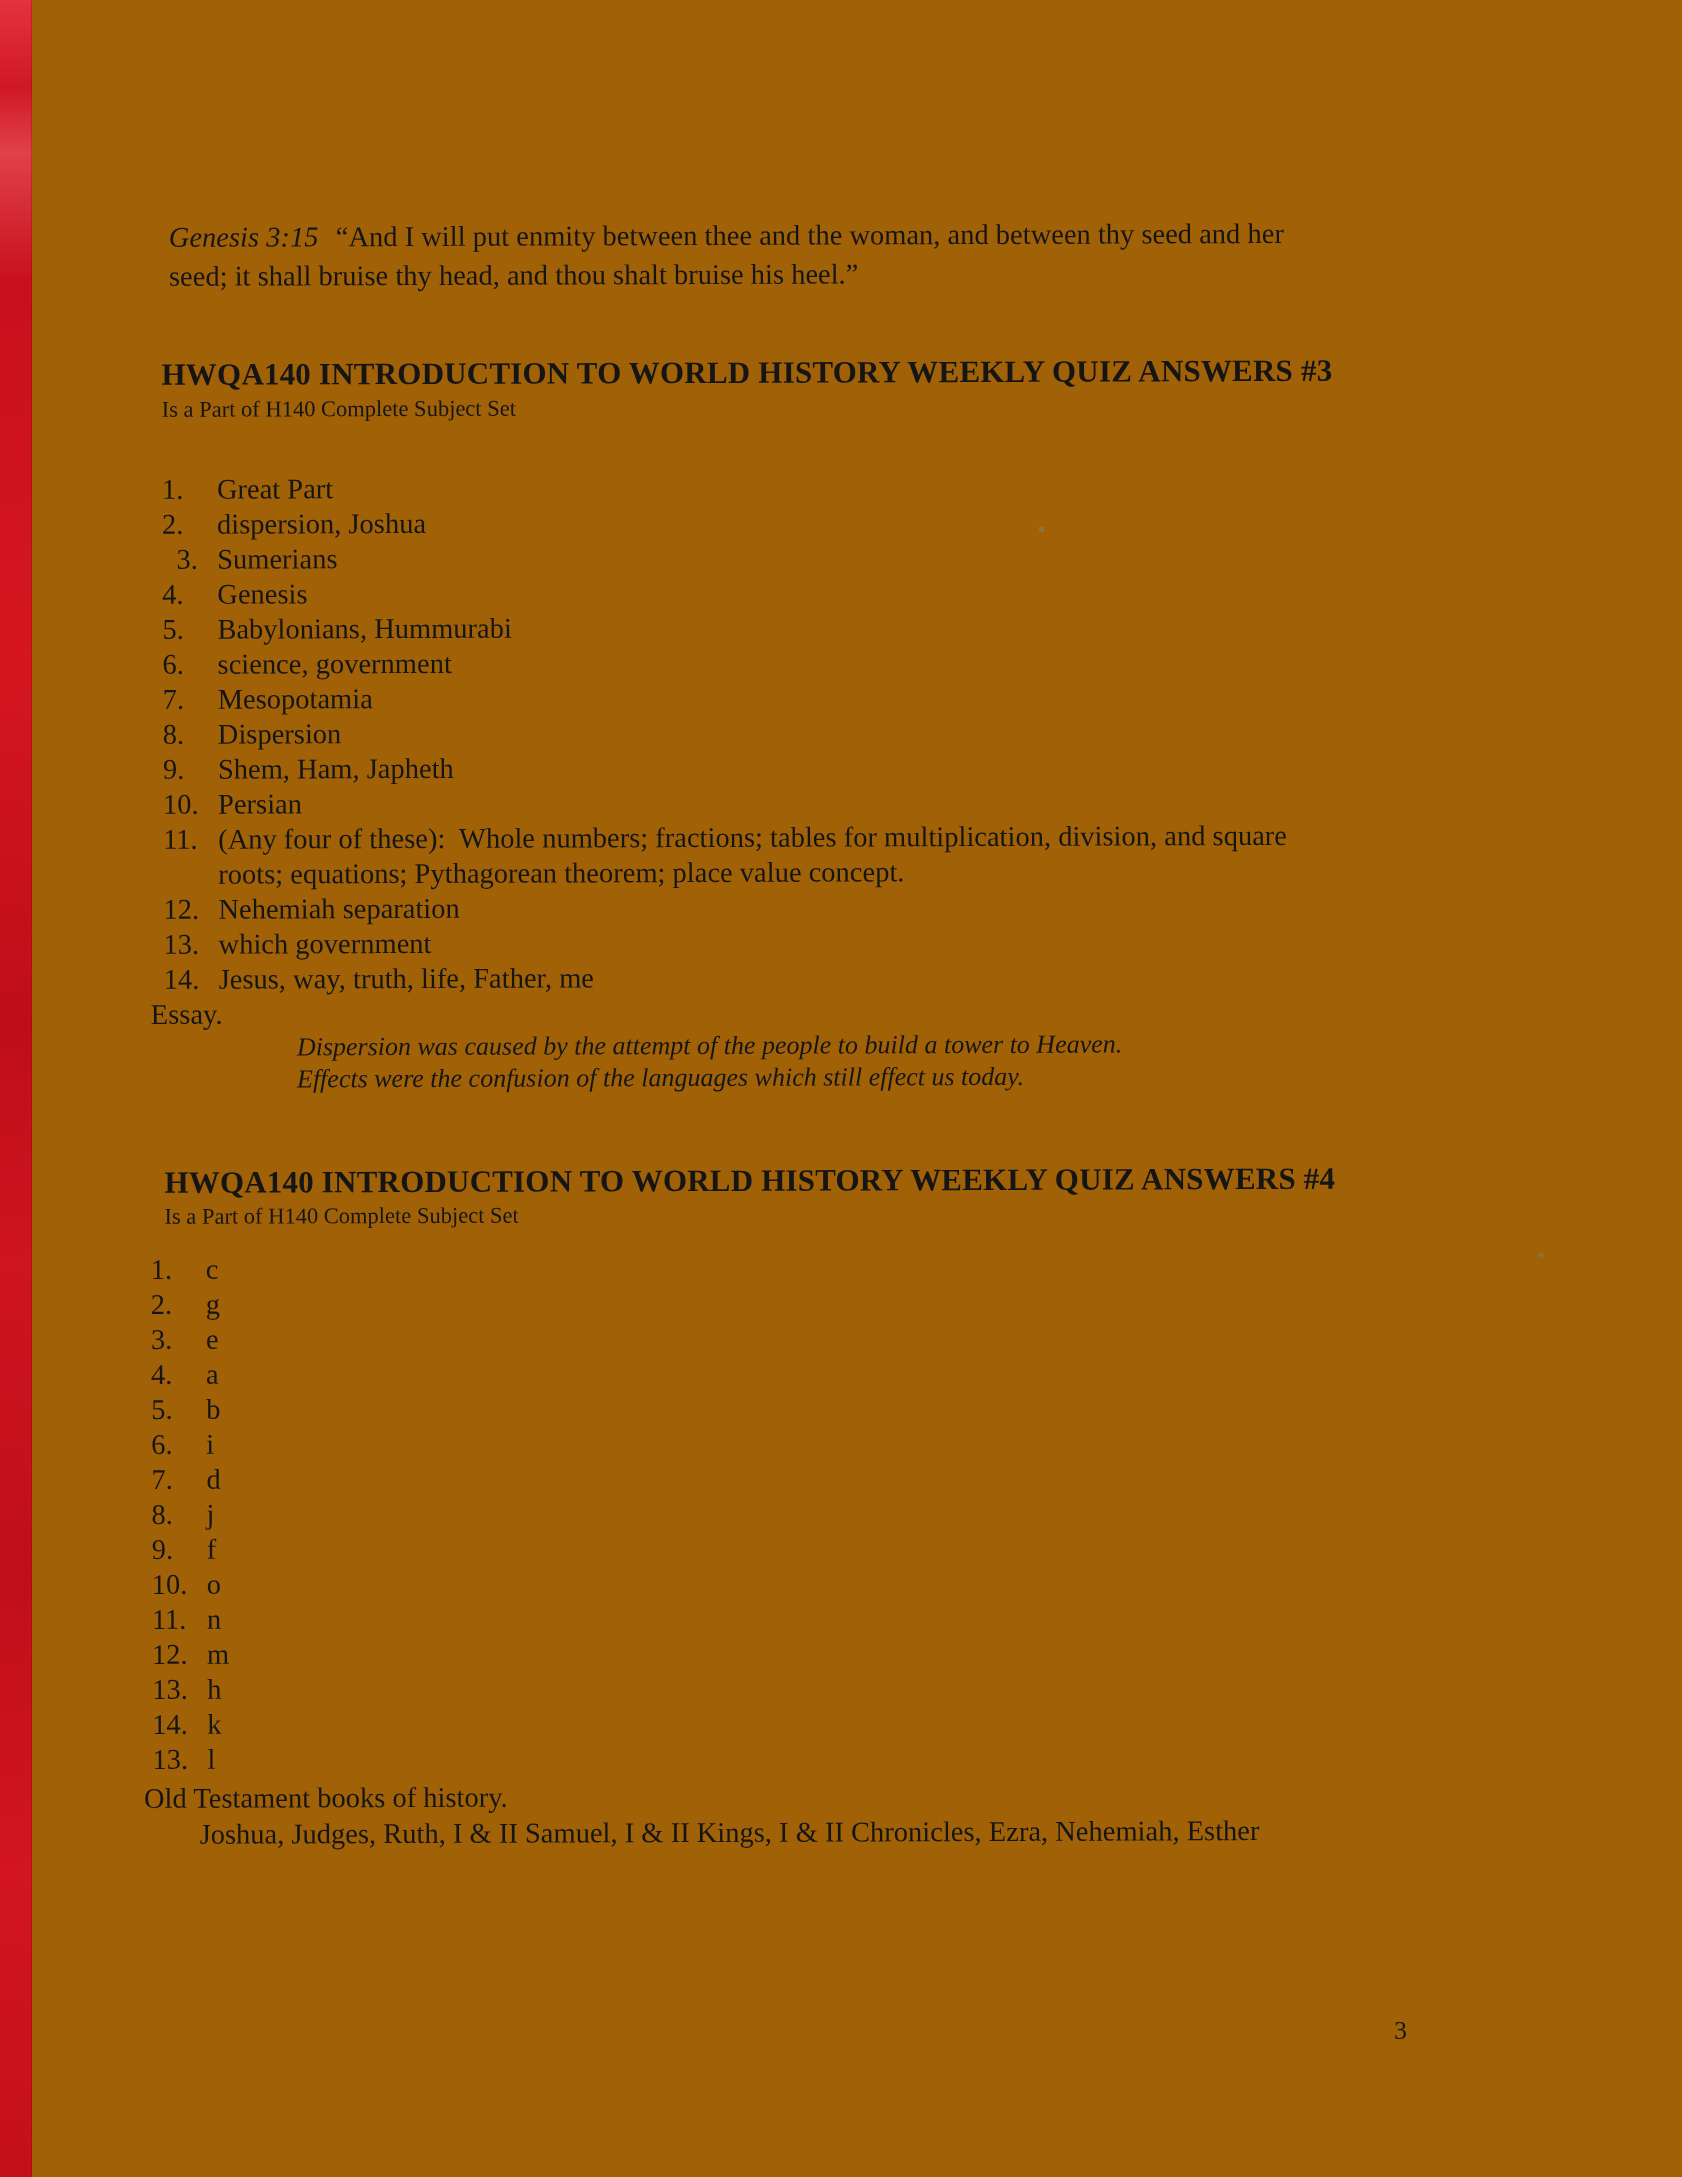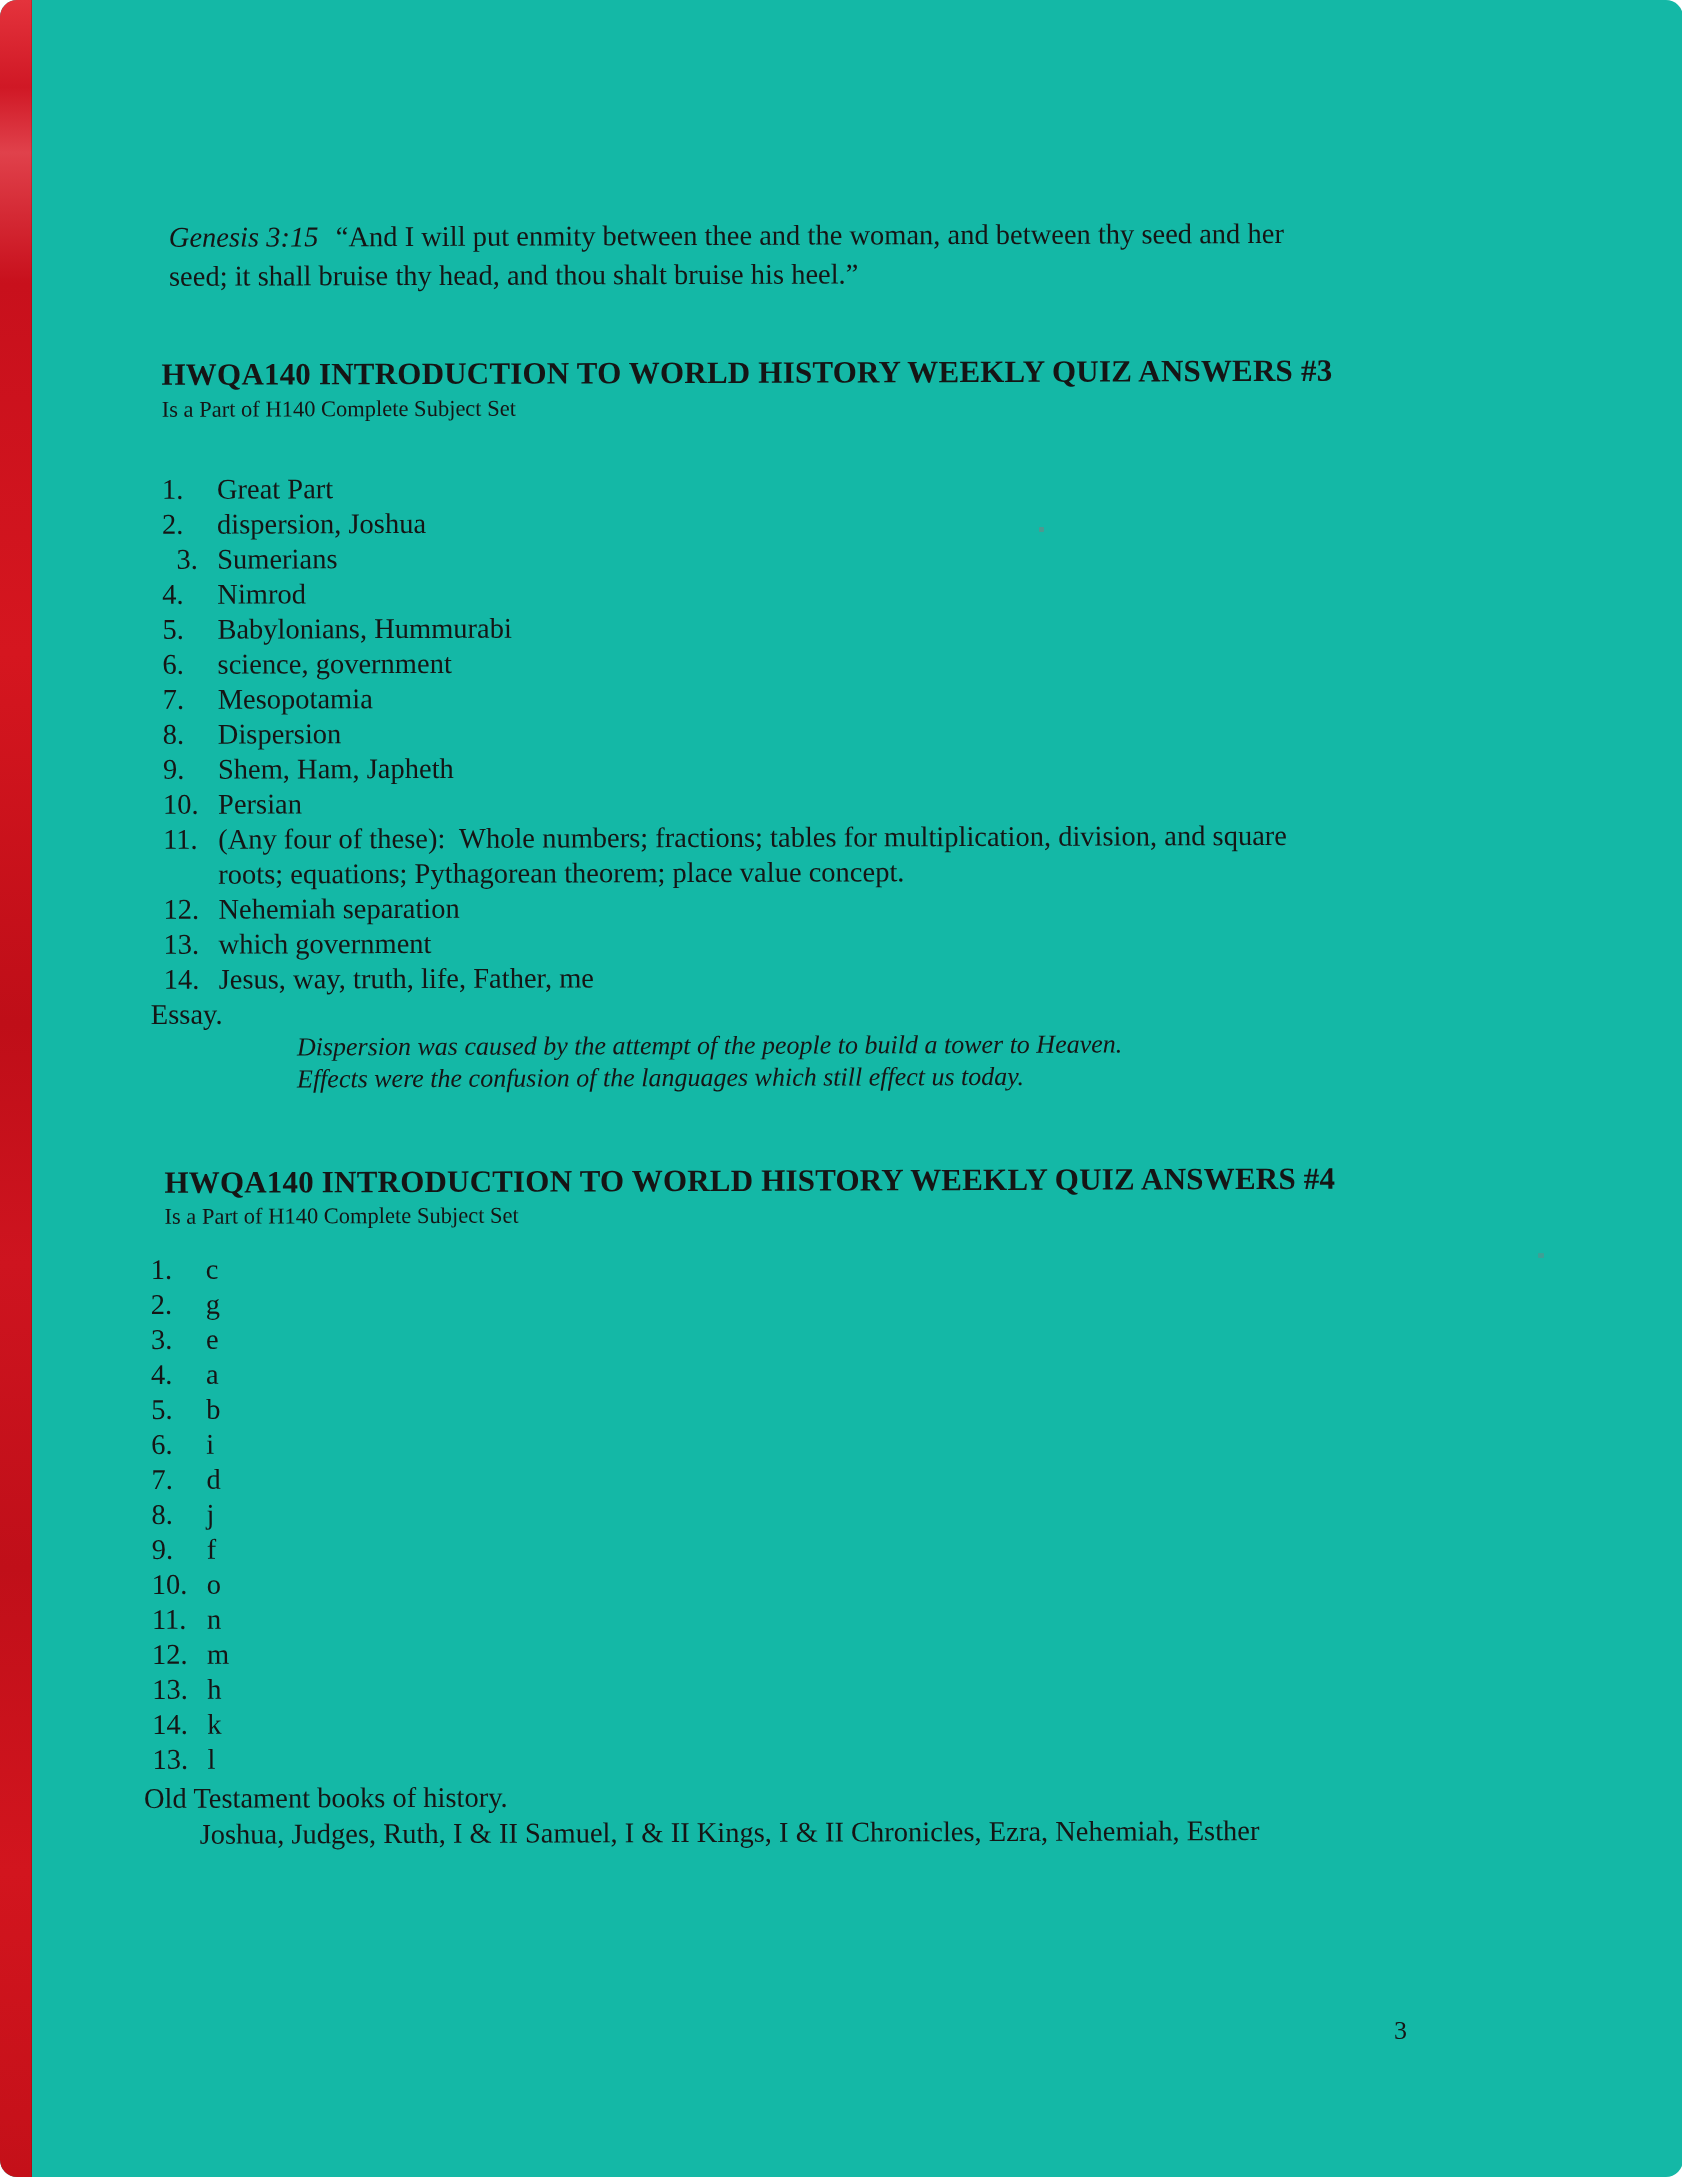--- a/index.html
+++ b/index.html
@@ -1,21 +1,21 @@
 <!DOCTYPE html>
 <html style="font-size:14px"><head>
 <meta charset="utf-8">
 <style>
   html, body { margin:0; padding:0; background:#ffffff; }
   body {
     width:1683px; height:2177px;
     font-family:"Liberation Serif","DejaVu Serif",serif;
     color:#151515;
   }
-  .page { position:relative; width:1683px; height:2177px; overflow:hidden; background:#14b8a6;border-radius:17px; }
+  .page { position:relative; width:1683px; height:2177px; overflow:hidden; background:#a16207; }
 
   
   .red-edge {
     position:absolute; left:0; top:0; width:31px; height:2177px;
     background:linear-gradient(180deg,
       #e4333c 0%, #d01825 4%, #e0414b 7%, #c8101c 13%,
       #d5161f 30%, #bf0e18 47%, #ce141f 58%, #c00f19 72%,
       #d2151e 86%, #c41019 100%);
     border-right:0.9px solid rgba(110,0,10,0.25);
   }
@@ -85,21 +85,21 @@
           <div class="row">
             <span class="num">2.</span>
             <span class="txt"><span class="t">dispersion, Joshua</span></span>
           </div>
           <div class="row">
             <span class="num"> 3.</span>
             <span class="txt"><span class="t">Sumerians</span></span>
           </div>
           <div class="row">
             <span class="num">4.</span>
-            <span class="txt"><span class="t">Nimrod</span></span>
+            <span class="txt"><span class="t">Genesis</span></span>
           </div>
           <div class="row">
             <span class="num">5.</span>
             <span class="txt"><span class="t">Babylonians, Hummurabi</span></span>
           </div>
           <div class="row">
             <span class="num">6.</span>
             <span class="txt"><span class="t">science, government</span></span>
           </div>
           <div class="row">

